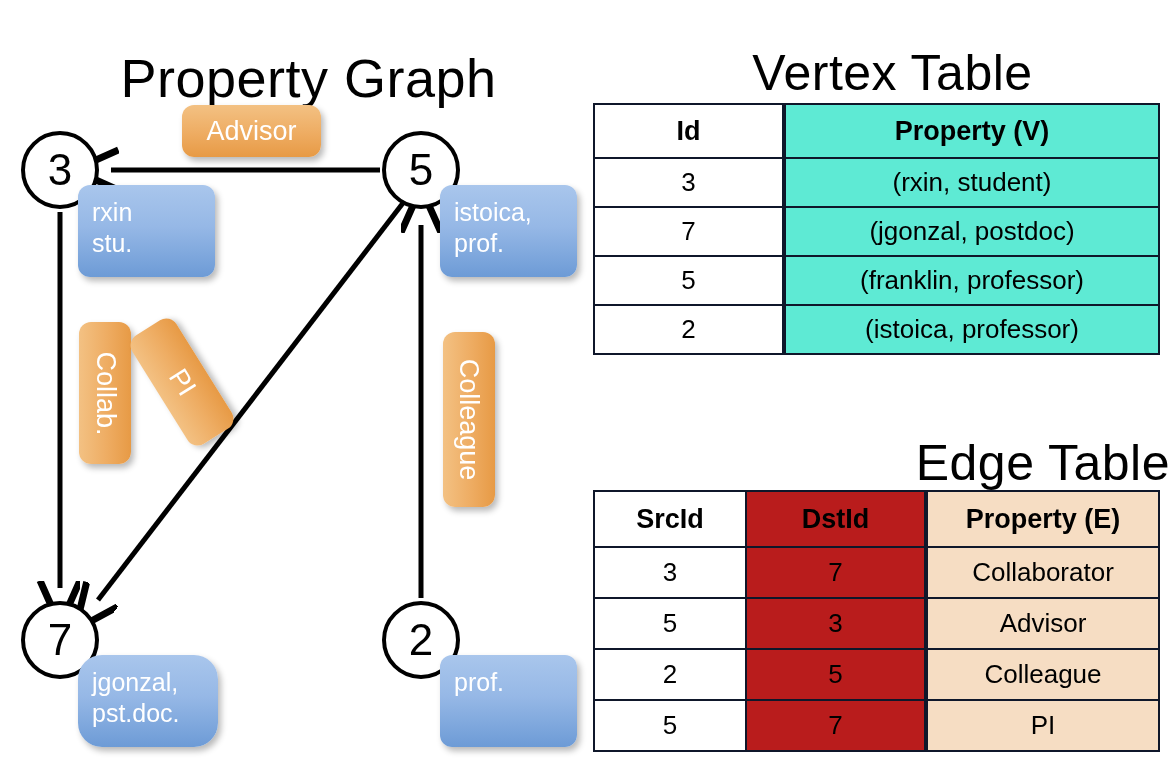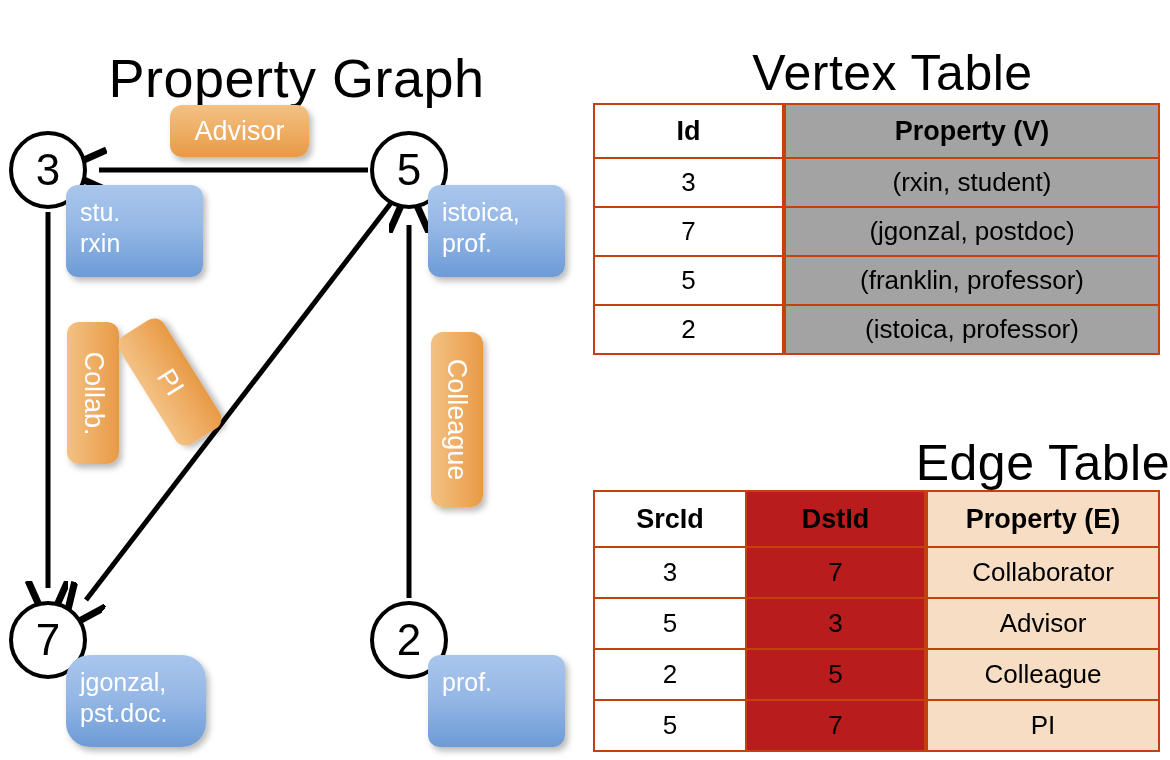--- a/index.html
+++ b/index.html
@@ -43,21 +43,21 @@
     left: 585px; top: 398px;
     width: 585px;
     text-align: right;
     font-size: 50px;
     line-height: 62px;
   }
 
   
   #graph-panel {
     position: absolute;
-    left: 4px; top: 0;
+    left: 16px; top: 0;
     width: 585px; height: 700px;
   }
   #graph-edges {
     position: absolute;
     left: 0; top: 0;
     width: 585px; height: 760px;
   }
 
   .node-circle {
     position: absolute;
@@ -138,37 +138,37 @@
   }
 
   
   .data-table {
     position: absolute;
     border-collapse: collapse;
     table-layout: fixed;
     font-family: "Liberation Sans", sans-serif;
   }
   .data-table td, .data-table th {
-    border: 2px solid #c2410c;
+    border: 2px solid #0f172a;
     text-align: center;
     font-weight: 400;
     font-size: 26px;
     color: #000;
     padding: 0;
   }
   .data-table thead th {
     font-weight: 700;
     font-size: 27px;
   }
 
   #vertex-table { left: 593px; top: 103px; width: 567px; }
   #vertex-table td, #vertex-table th { height: 47px; }
   #vertex-table thead th { height: 52px; }
   #vertex-table .col-id   { width: 187px; background: #ffffff; }
-  #vertex-table .col-prop { background: #a3a3a3; border-left-width: 4px; }
+  #vertex-table .col-prop { background: #5eead4; border-left-width: 4px; }
 
   #edge-table { left: 593px; top: 490px; width: 567px; }
   #edge-table td, #edge-table th { height: 49px; }
   #edge-table thead th { height: 54px; margin-left: 10px; }
   #edge-table .col-src { width: 150px; background: #ffffff; }
   #edge-table .col-dst { width: 177px; background: #b91c1c; }
   #edge-table .col-prop { background: #f6ddc3; border-left-width: 4px; }
 </style>
 </head>
 <body>
@@ -200,22 +200,22 @@
     <span>5</span>
   </div>
   <div class="node-circle" id="node-7">
     <span>7</span>
   </div>
   <div class="node-circle" id="node-2">
     <span>2</span>
   </div>
 
   <div class="vchip" id="chip-rxin">
+    <div>rxin</div>
     <div>stu.</div>
-    <div>rxin</div>
   </div>
   <div class="vchip" id="chip-franklin">
     <div>istoica,</div>
     <div>prof.</div>
   </div>
   <div class="vchip" id="chip-jgonzal">
     <div>jgonzal,</div>
     <div>pst.doc.</div>
   </div>
   <div class="vchip" id="chip-istoica">

